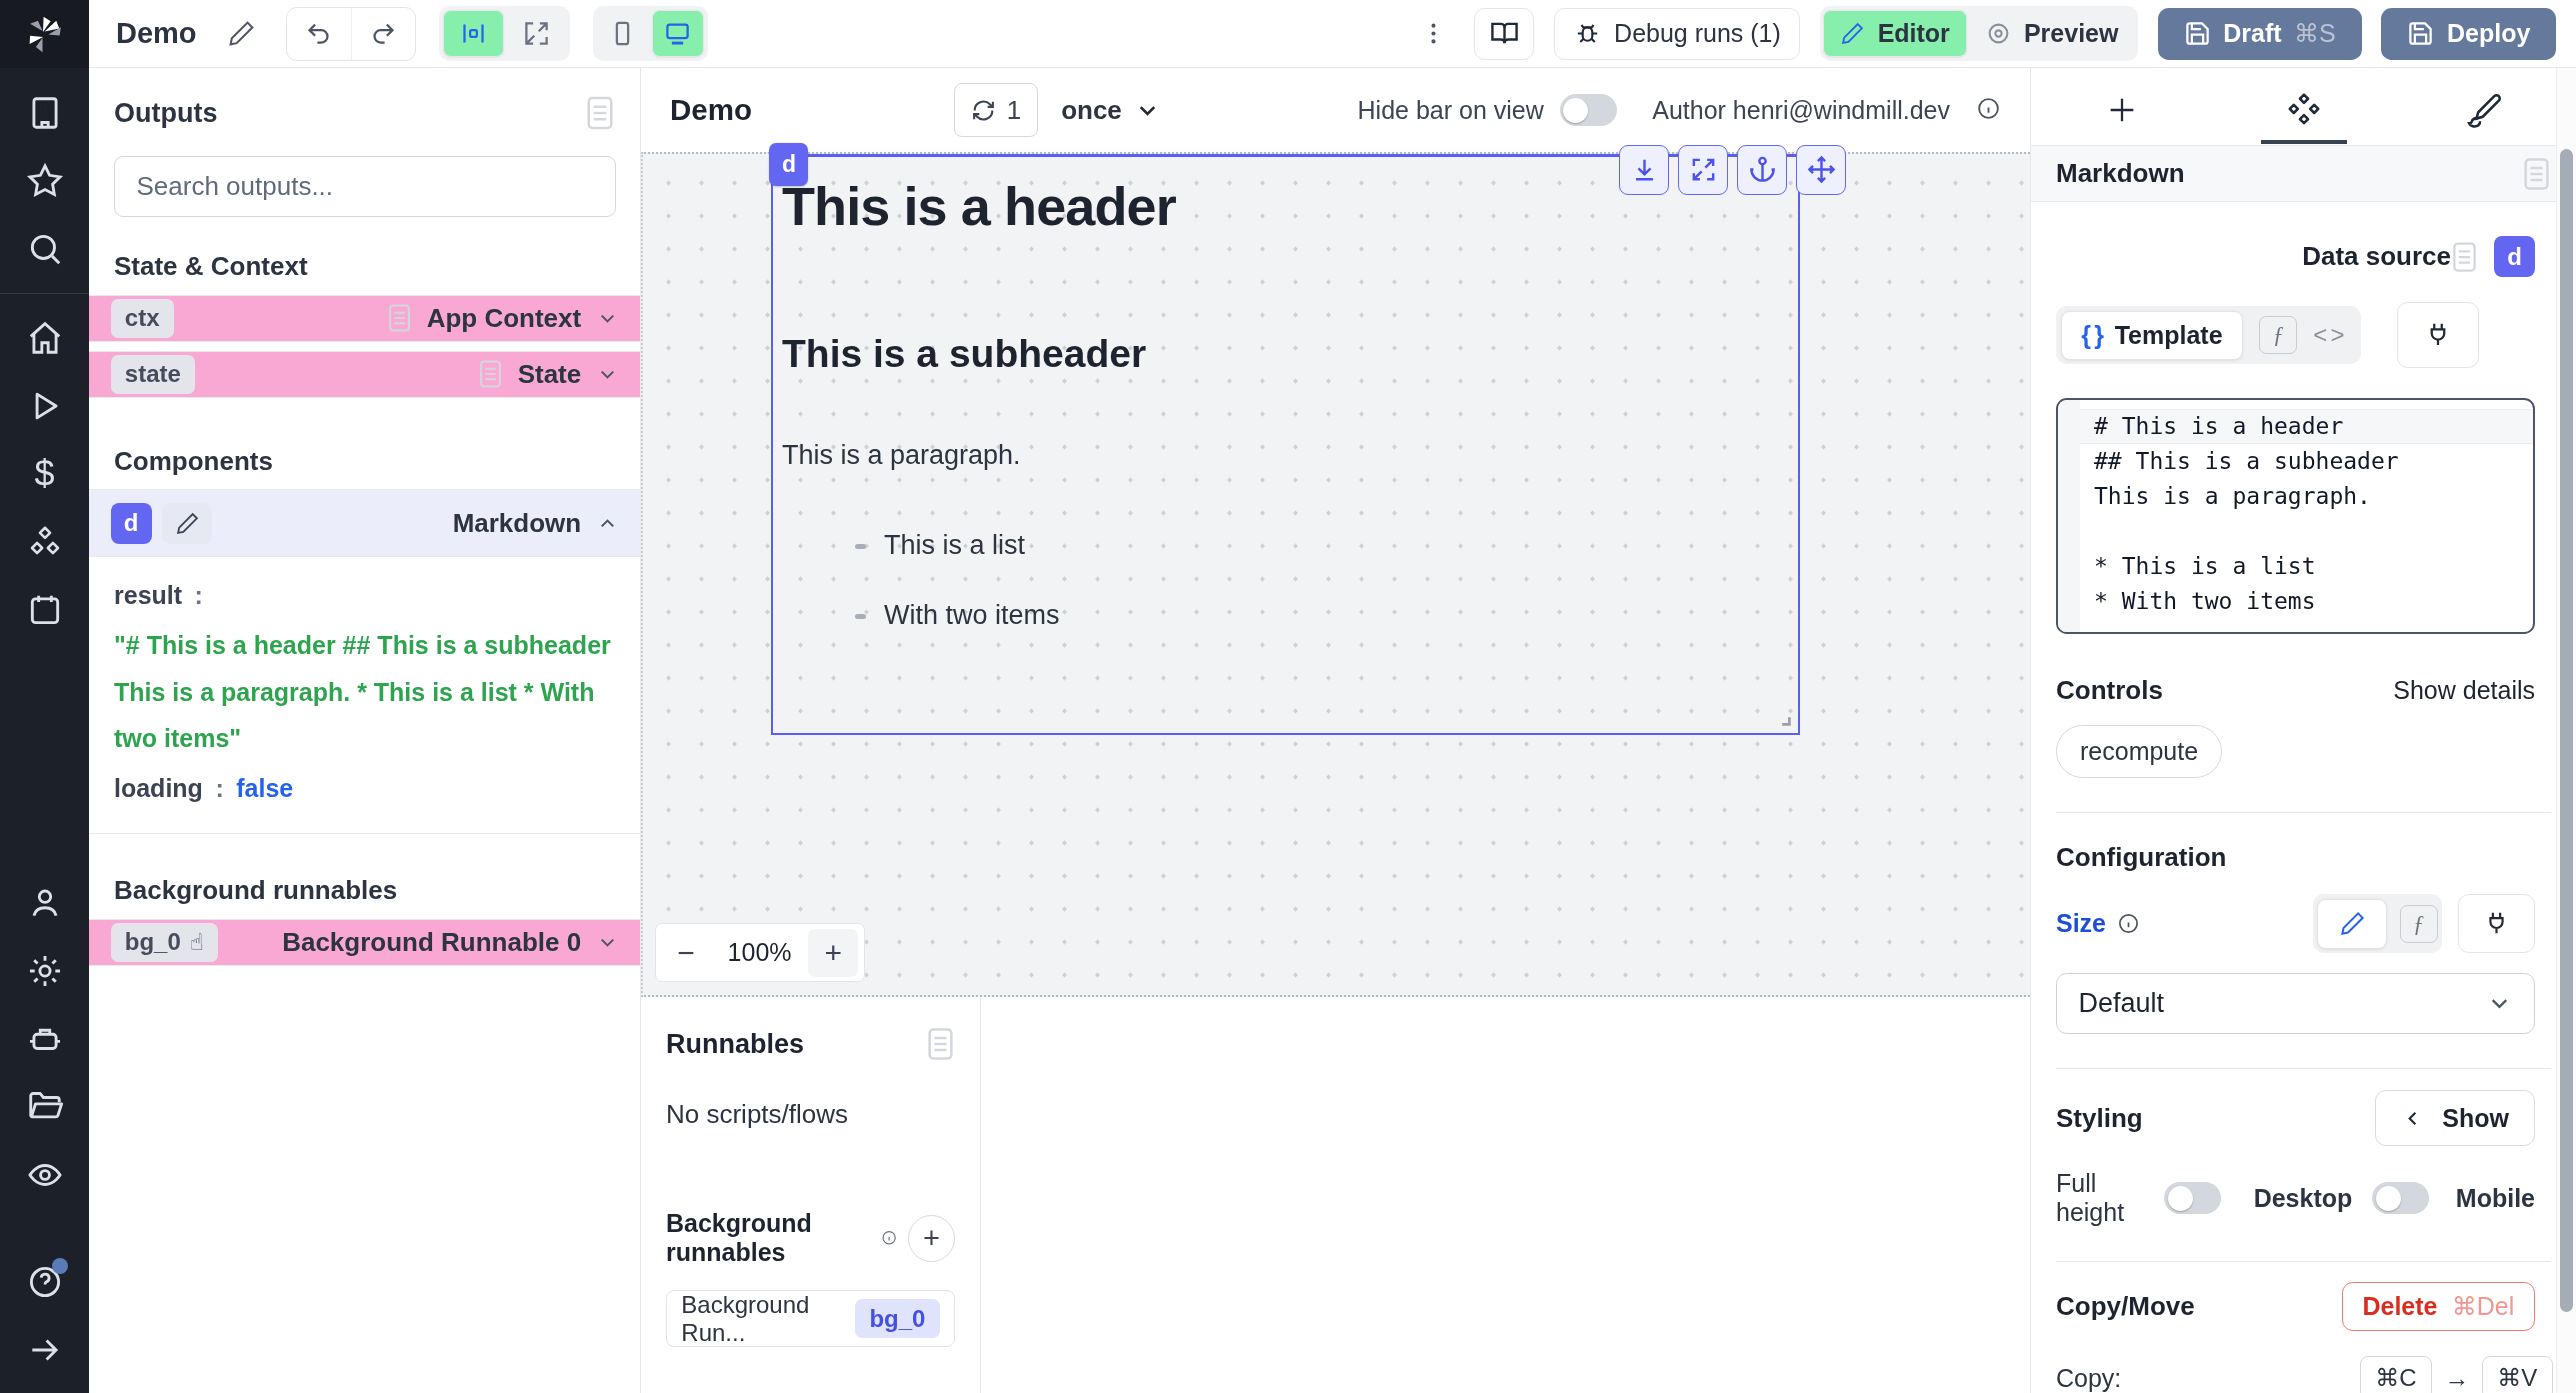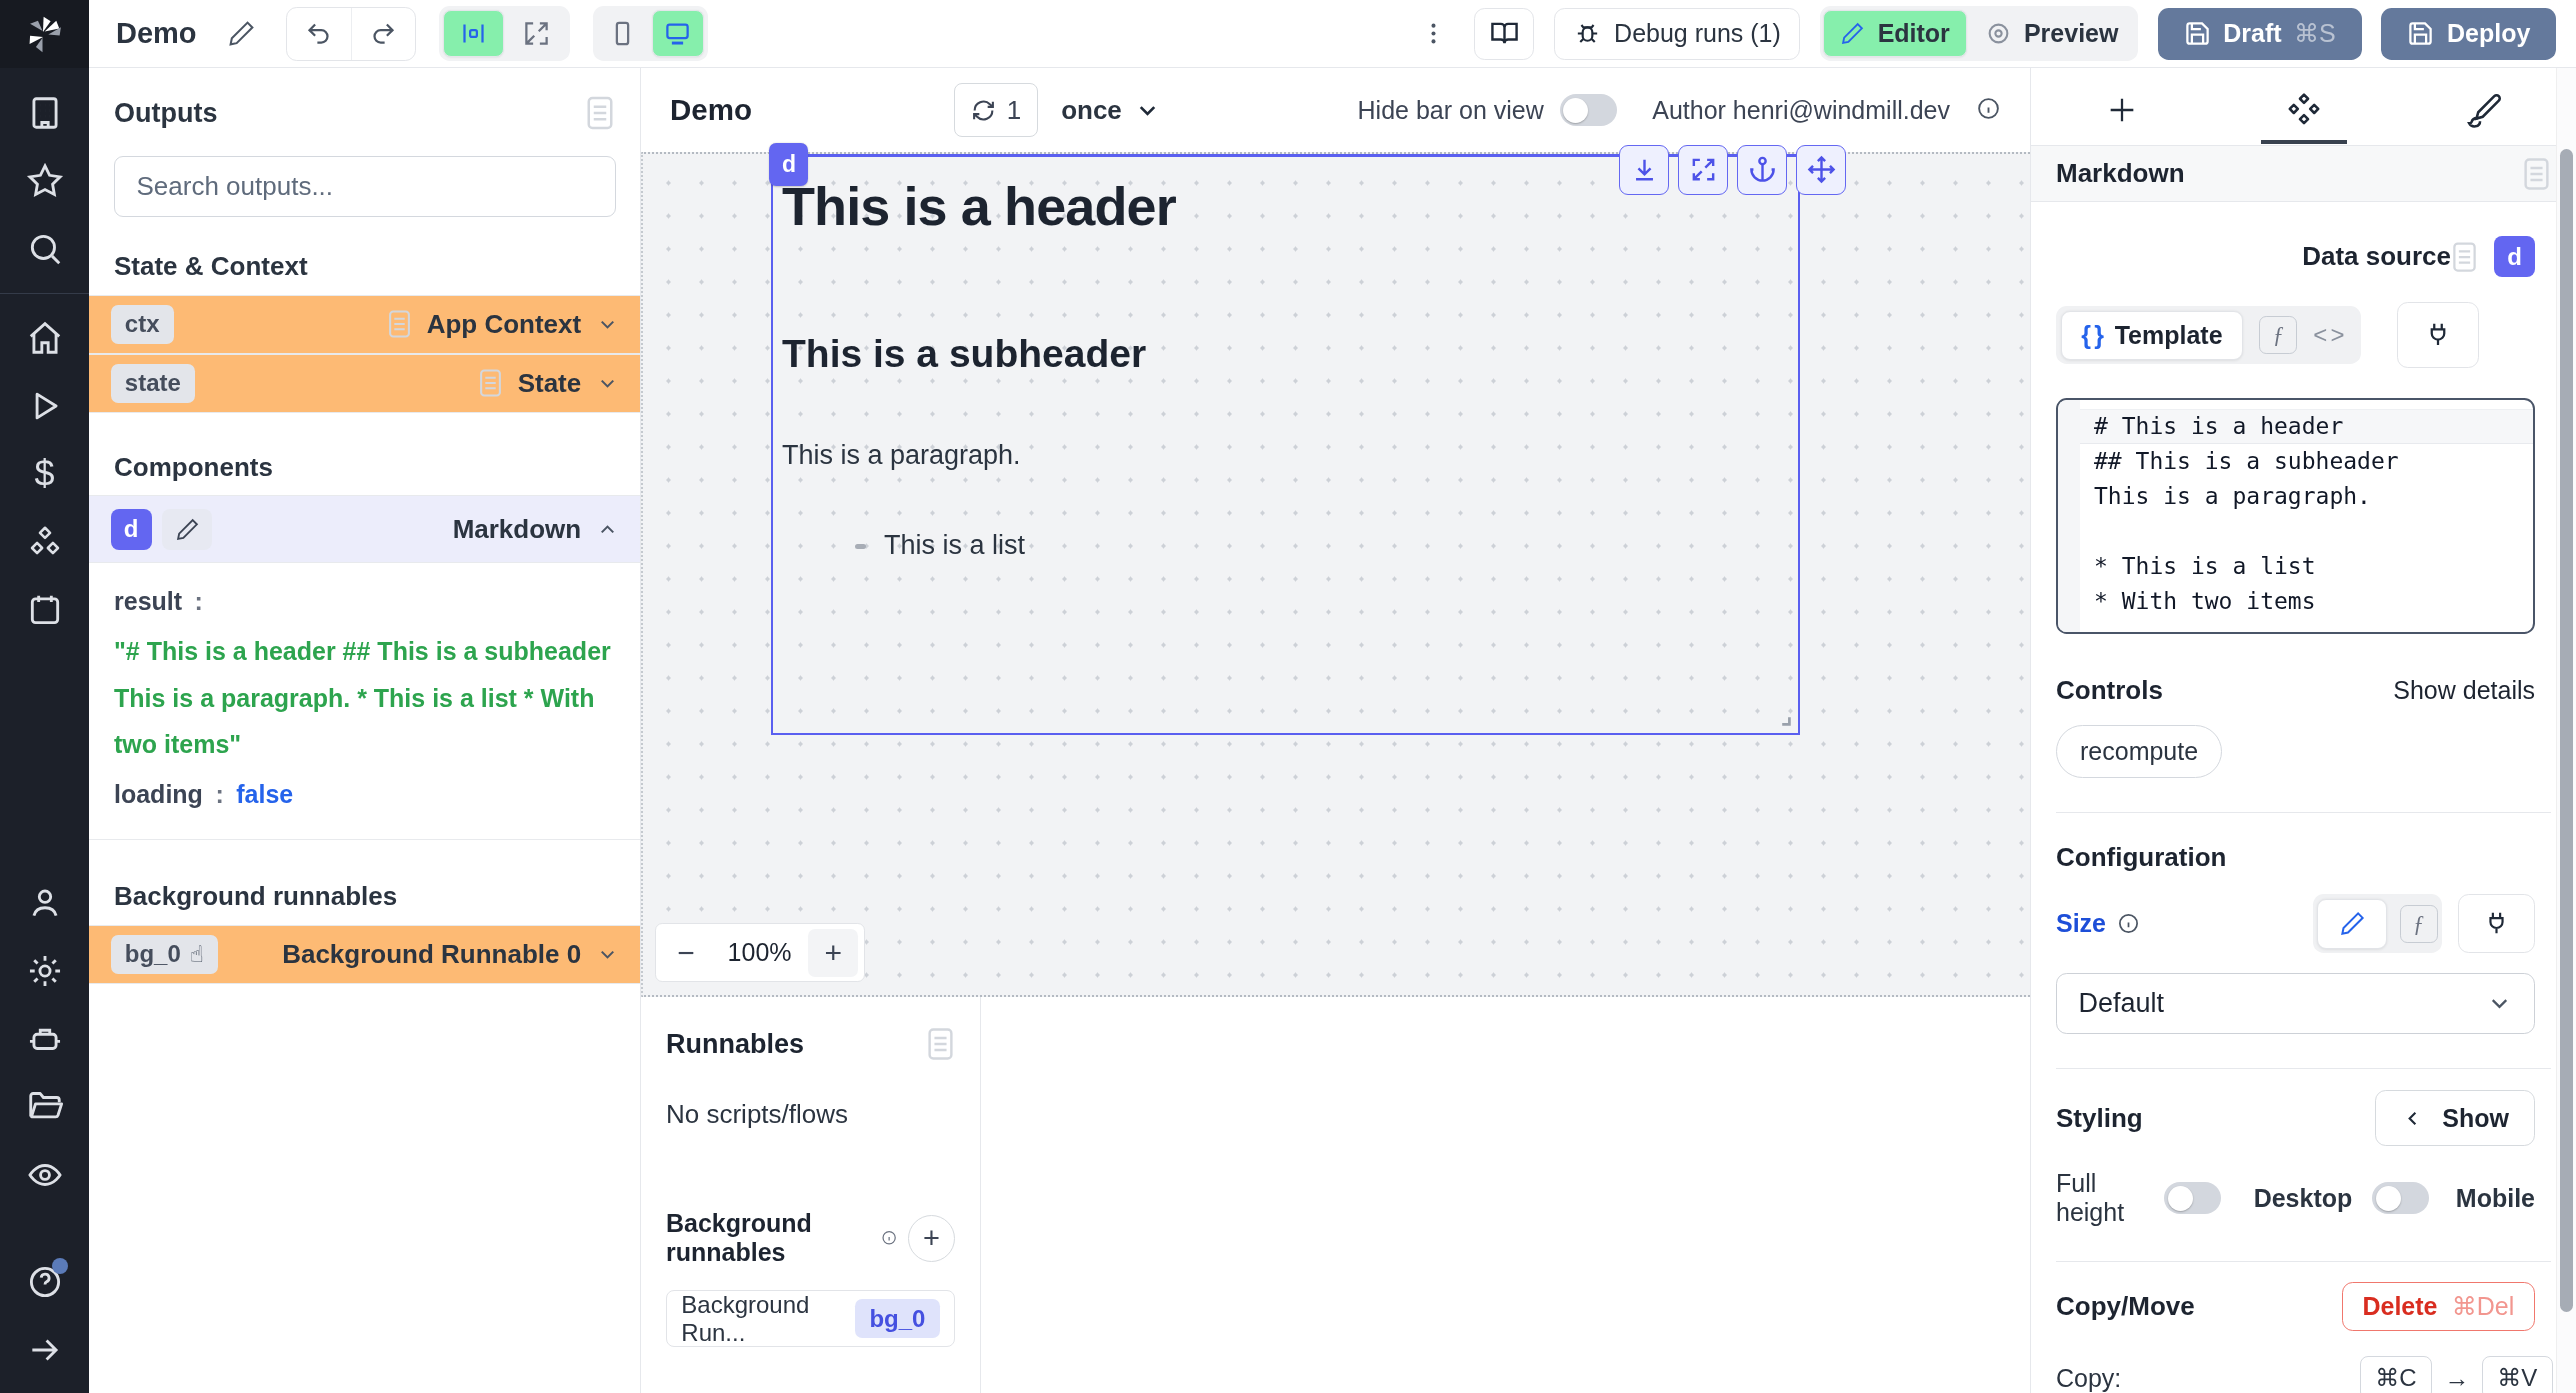--- a/index.html
+++ b/index.html
@@ -39,21 +39,21 @@
   .dollar { font-size:36px; font-weight:500; color:#dde0e6; }
   .badge-dot { position:absolute; top:-1.8px; right:-1.8px; width:16px; height:16px; border-radius:50%; background:#5b7bb8; }
 
   
   .left-panel { width:552px; background:#fff; border-right:0.9px solid #e6e8ec; flex:none; font-size:25px; overflow:hidden; }
   .lp-head { display:flex; align-items:center; justify-content:space-between; padding:27px 25px 9px; }
   .lp-title { font-size:27px; font-weight:bold; color:#2b3440; }
   .search-input { width:502px; margin:16px 25px 7.2px; height:61px; border:0.9px solid #d4d8de; border-radius:9px; padding:0 21.5px; font-size:26px; color:#2b3440; font-family:inherit; }
   .search-input::placeholder { color:#5f6b7c; }
   .lp-section { font-size:26px; font-weight:bold; color:#2b3440; padding:27px 25px 12.5px; }
-  .lp-row { display:flex; align-items:center; background:#fdba74; border-top:0.9px solid #e8eaed; border-bottom:0.9px solid #e8eaed; height:59px; padding:0 21.5px; cursor:pointer; }
+  .lp-row { display:flex; align-items:center; background:#f9a8d4; border-top:0.9px solid #e8eaed; border-bottom:0.9px solid #e8eaed; height:47px; padding:0 21.5px; margin-bottom:9px; cursor:pointer; }
   .lp-row.selected { background:#ecedfb; }
   .id-badge { background:#e3e5ea; border-radius:7.2px; padding:5.4px 14.3px; font-size:24px; font-weight:bold; color:#454d5c; display:flex; align-items:center; gap:9px; }
   .id-badge .hand { font-family:"DejaVu Sans",sans-serif; font-size:23px; color:#4b5563; }
   .comp-badge { width:41px; height:41px; border-radius:8px; background:#6366f1; color:#fff; font-size:24px; font-weight:bold; display:flex; align-items:center; justify-content:center; }
   .pencil-chip { width:50px; height:41px; border-radius:8px; background:#e7e9f2; display:flex; align-items:center; justify-content:center; margin-left:10.7px; color:#3c4454; cursor:pointer; }
   .lp-row-right { margin-left:auto; display:flex; align-items:center; gap:14.3px; }
   .lp-row-label { font-size:26px; font-weight:bold; color:#2b3440; }
   .chev { color:#4b5563; }
   .result-block { padding:18px 25px 25px; border-bottom:0.9px solid #e8eaed; }
   .kv-line { font-size:25px; color:#3c4454; font-weight:bold; display:flex; gap:12.5px; line-height:1.6; }
@@ -526,20 +526,21 @@
                   <path d="M12 2v20M2 12h20M9 5l3-3 3 3M9 19l3 3 3-3M5 9 2 12l3 3M19 9l3 3-3 3"></path>
                 </svg>
             </button>
           </div>
           <div class="md-body">
             <h1 class="md-h1">This is a header</h1>
             <h2 class="md-h2">This is a subheader</h2>
             <p class="md-p">This is a paragraph.</p>
             <ul class="md-ul">
               <li class="md-li">This is a list</li>
+              <li class="md-li">With two items</li>
             </ul>
           </div>
           <span class="resize-corner">
             <svg width="18" height="18" viewBox="0 0 20 20" fill="none" stroke="currentColor" stroke-width="3">
                 <path d="M16 8v8H8"></path>
               </svg>
           </span>
         </div>
 
         <div class="zoom-widget">

